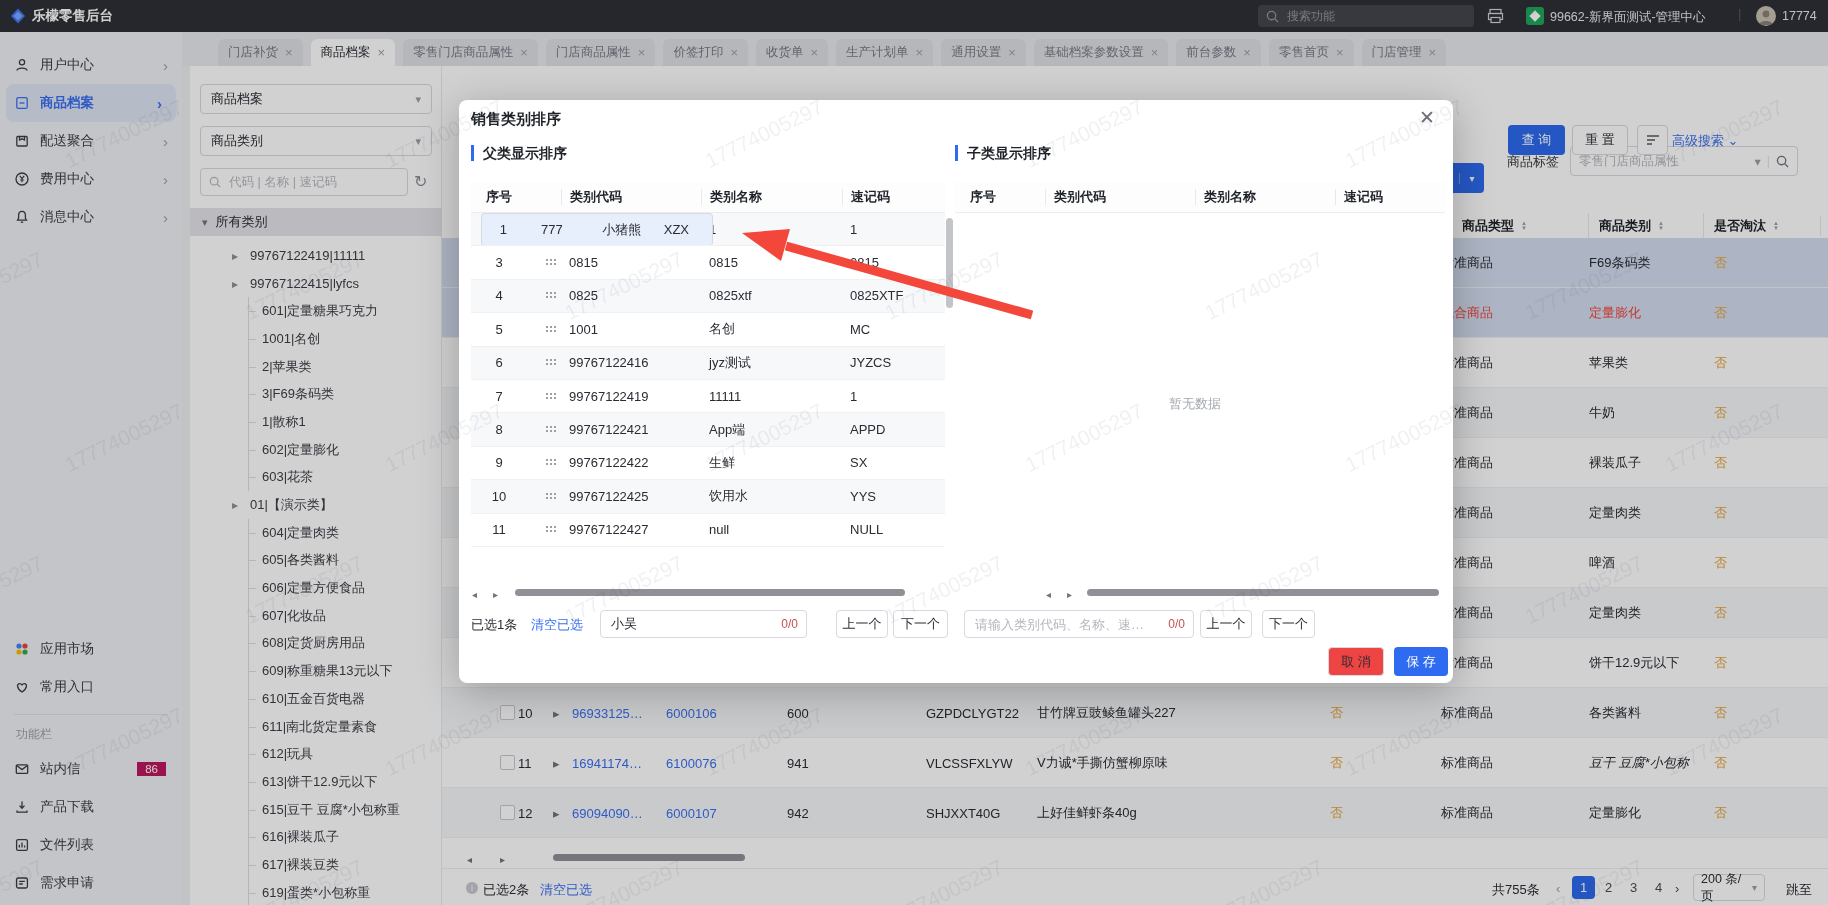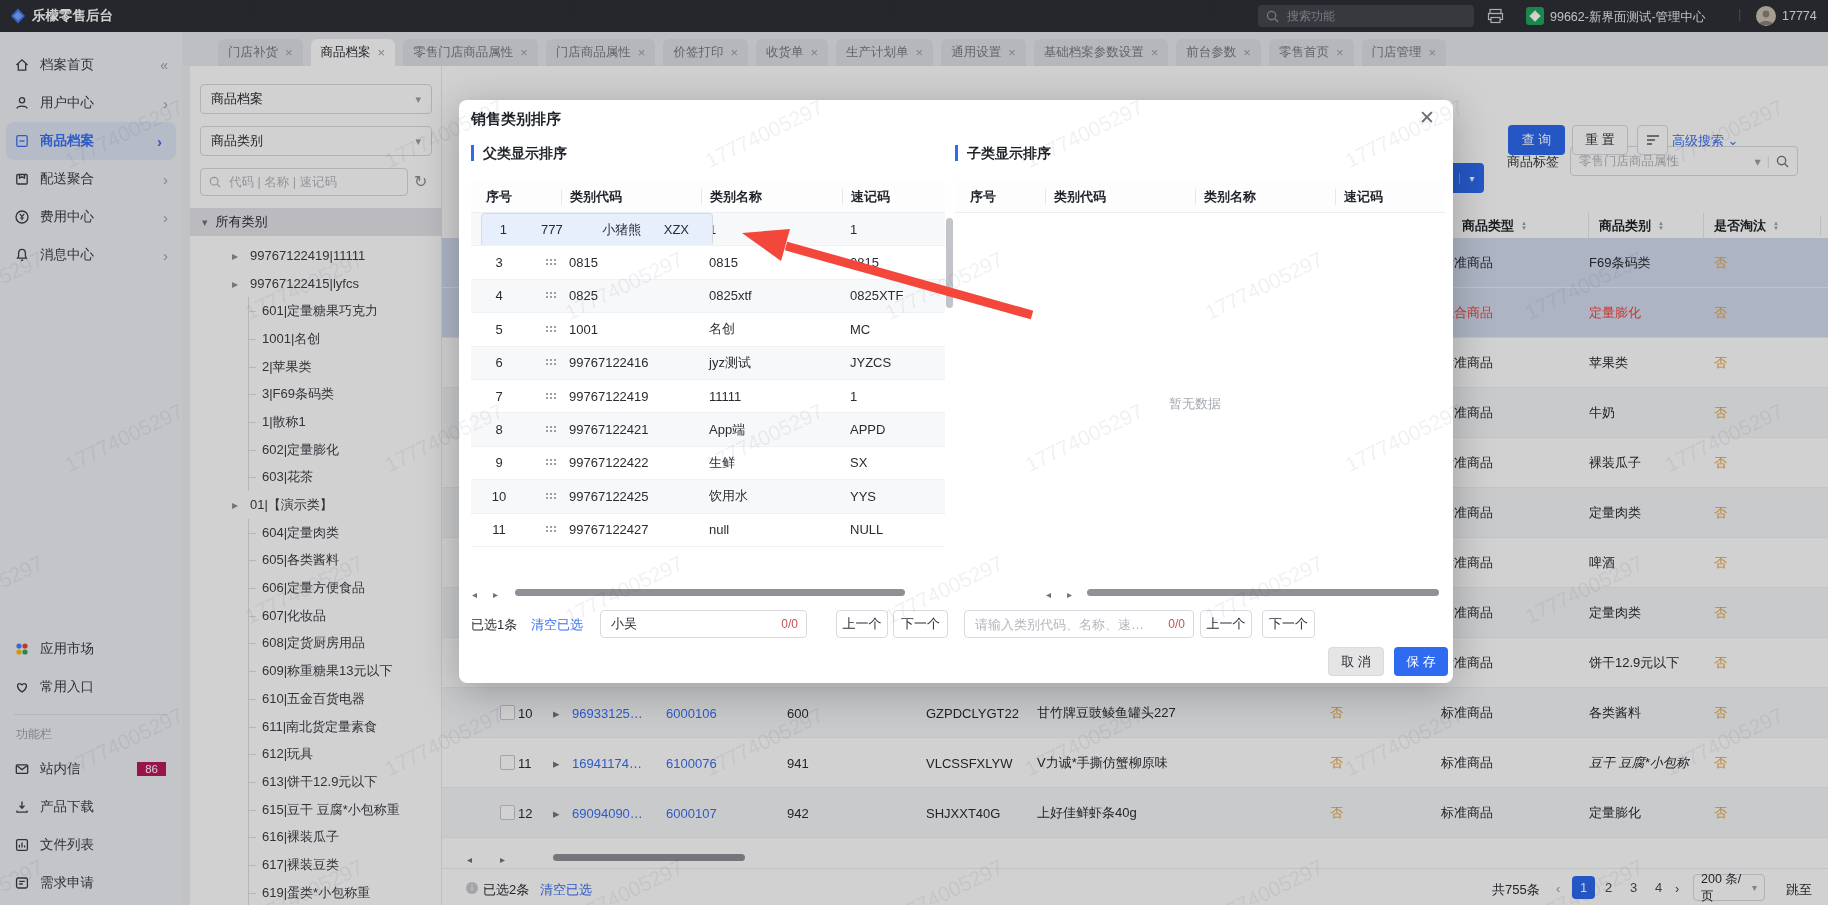--- a/index.html
+++ b/index.html
@@ -181,27 +181,20 @@
       <div class="tab">
         <span>门店管理</span>
         <span class="x">×</span>
       </div>
     </div>
 
   <aside class="ab sidebar">
     <div id="sideTop" style="padding-top:14px">
         <div class="side-item">
           <svg width="16" height="16" viewBox="0 0 16 16">
-            <path d="M2.5 8 L8 2.8 L13.5 8 M4.3 7 V13.2 H11.7 V7" fill="none" stroke="currentColor" stroke-width="1.3"></path>
-          </svg>
-          <span>档案首页</span>
-          <span class="trail" style="font-size:14px">«</span>
-        </div>
-        <div class="side-item">
-          <svg width="16" height="16" viewBox="0 0 16 16">
             <circle cx="8" cy="5.2" r="2.6" fill="none" stroke="currentColor" stroke-width="1.3"></circle>
             <path d="M2.8 13.5 C3.6 10.3 12.4 10.3 13.2 13.5" fill="none" stroke="currentColor" stroke-width="1.3"></path>
           </svg>
           <span>用户中心</span>
           <span class="trail">›</span>
         </div>
         <div class="side-item active">
           <svg width="16" height="16" viewBox="0 0 16 16">
             <rect x="2.8" y="2.6" width="10.4" height="10.8" rx="1.5" fill="none" stroke="currentColor" stroke-width="1.3"></rect>
             <line x1="5.5" y1="8" x2="10.5" y2="8" stroke="currentColor" stroke-width="1.3"></line>
@@ -725,21 +718,21 @@
       </div>
     <div class="m-btn" style="left:377px;width:52px">上一个</div>
     <div class="m-btn" style="left:434px;width:55px">下一个</div>
     <div class="m-inp" style="left:505px;width:230px">
         <input placeholder="请输入类别代码、名称、速…" style="">
         <span class="cnt">0/0</span>
       </div>
     <div class="m-btn" style="left:741px;width:52px">上一个</div>
     <div class="m-btn" style="left:803px;width:53px">下一个</div>
 
-    <div class="foot-btn" style="left:869px;width:56px;background:#e5e5e5;border:1px solid #d8dadf;color:#2a2c33">取 消</div>
+    <div class="foot-btn" style="left:869px;width:56px;background:#ef4444;border:1px solid #d8dadf;color:#2a2c33">取 消</div>
     <div class="foot-btn" style="left:935px;width:54px;background:#2e6bf0;color:#fff">保 存</div>
   </div>
 
   <div id="wmLayer">
       <div class="wm" style="left: -80px; top: -30px;">17774005297</div>
       <div class="wm" style="left: 240px; top: -30px;">17774005297</div>
       <div class="wm" style="left: 560px; top: -30px;">17774005297</div>
       <div class="wm" style="left: 880px; top: -30px;">17774005297</div>
       <div class="wm" style="left: 1200px; top: -30px;">17774005297</div>
       <div class="wm" style="left: 1520px; top: -30px;">17774005297</div>

